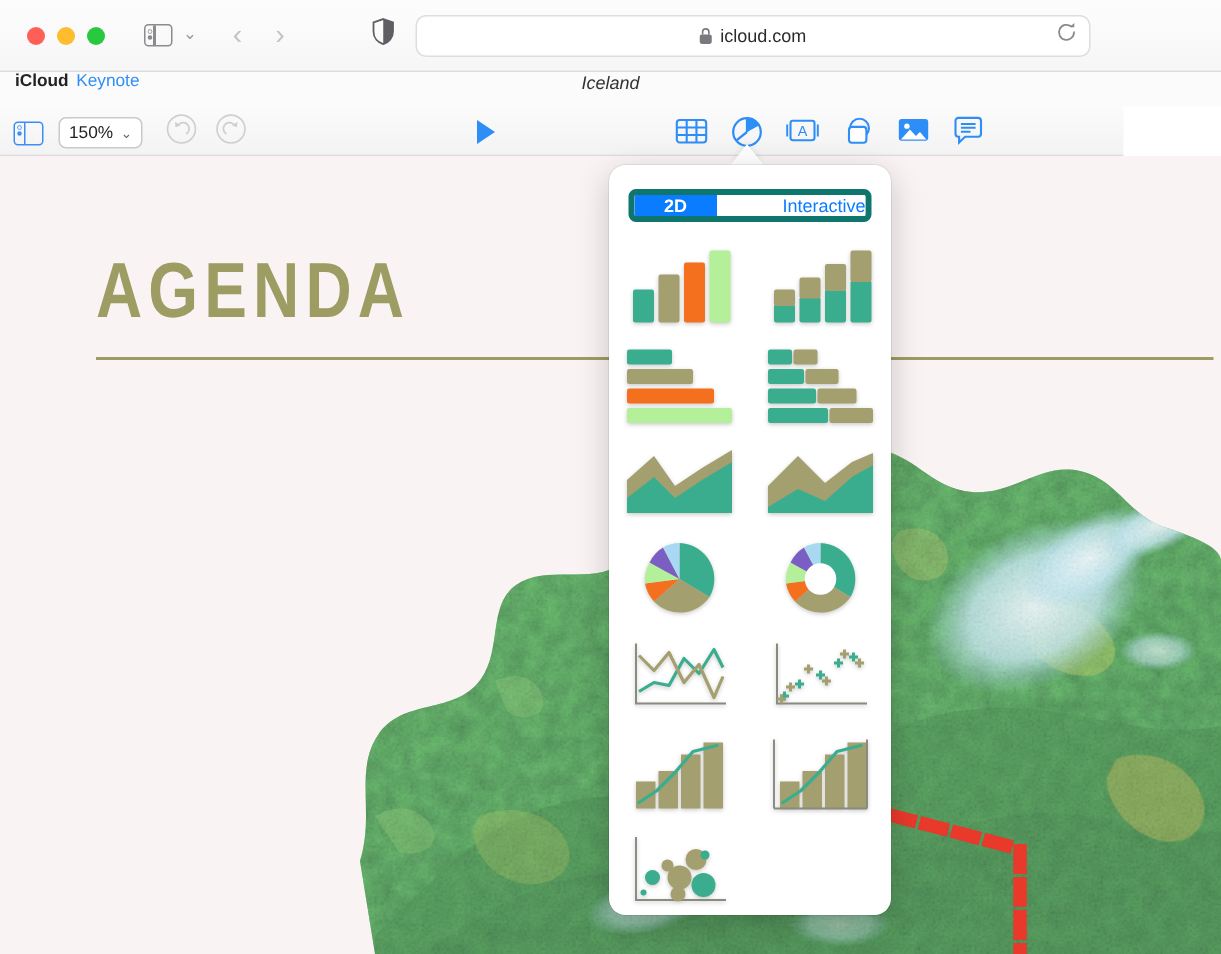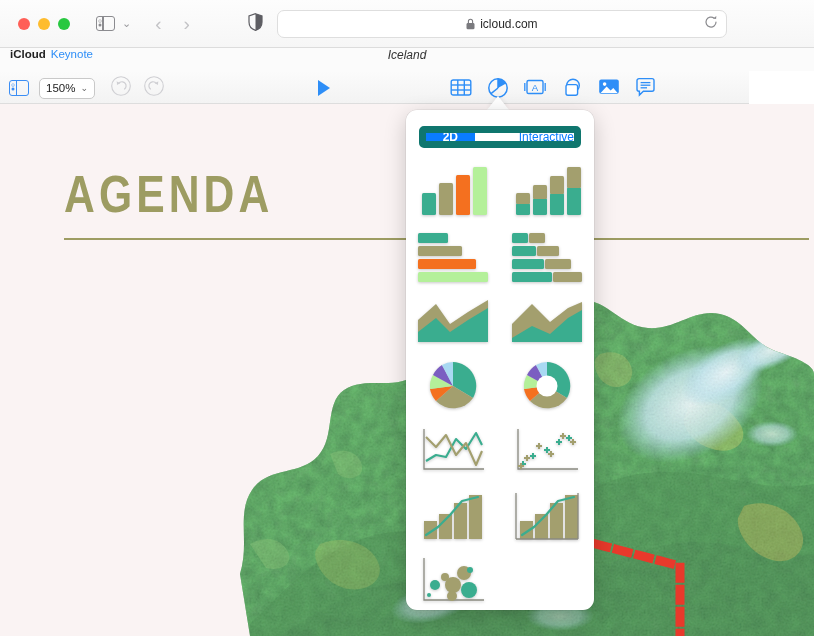--- a/index.html
+++ b/index.html
@@ -142,21 +142,21 @@
     position: absolute; left: 487px; top: 96px;
     width: 0; height: 0;
     border-left: 11px solid transparent;
     border-right: 11px solid transparent;
     border-bottom: 14px solid #ffffff;
     filter: drop-shadow(0 -2px 2px rgba(0,0,0,0.07));
   }
   .segmented {
     position: absolute; left: 13px; top: 16px; width: 162px; height: 22px;
     display: flex; border-radius: 5px; overflow: hidden;
-    border: 7px solid #0f766e;
+    border: 4px solid #0f766e;
   }
   .seg {
     flex: 1; display: flex; align-items: center; justify-content: center;
     font-size: 12px; line-height: 1;
   }
   .seg-active { background: #0a7cff; color: #fff; font-weight: bold; }
   .seg-idle { background: #fff; color: #0a7cff; padding-left: 44px; }
 
   .chart-grid {
     position: absolute; left: 0; top: 48px; width: 188px;

